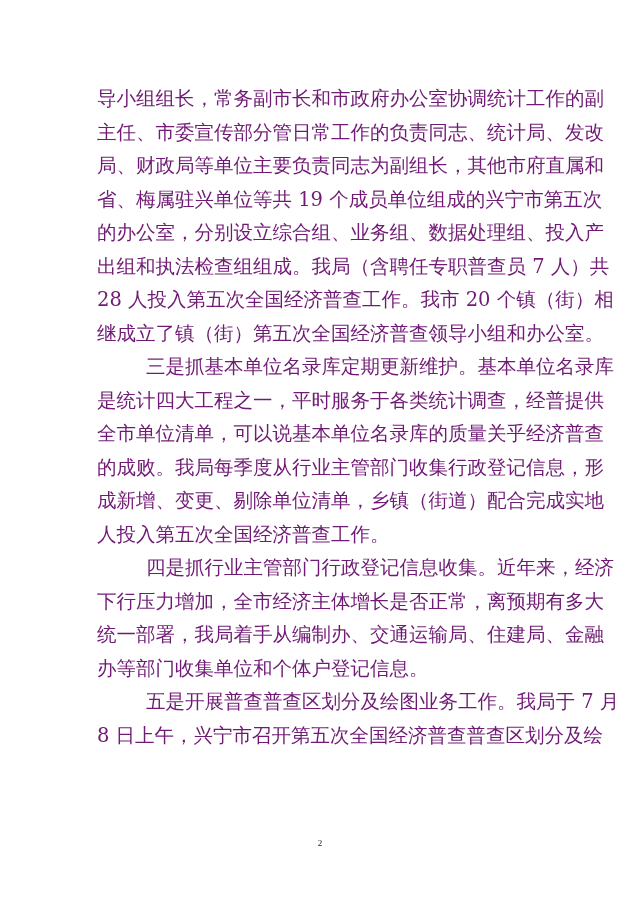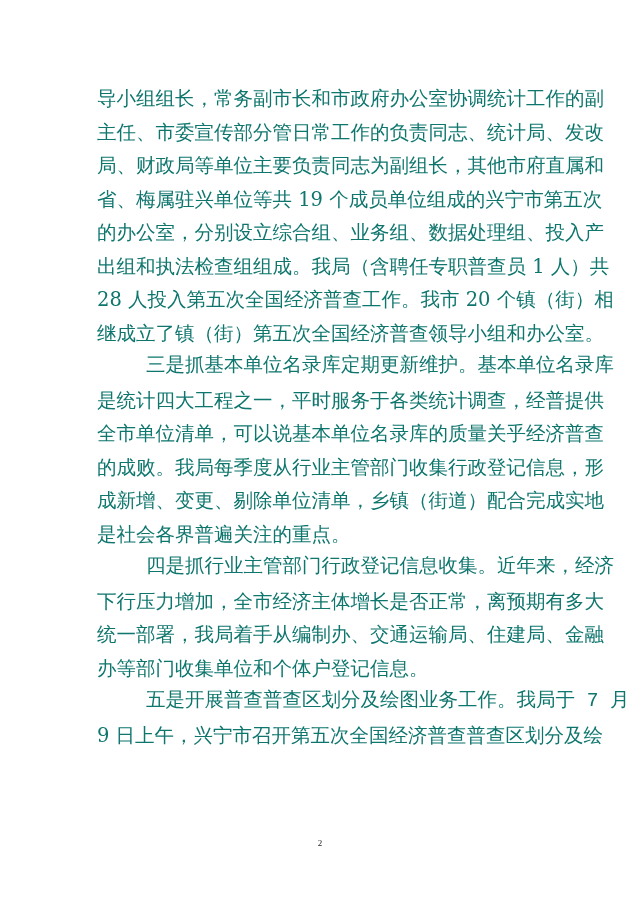--- a/index.html
+++ b/index.html
@@ -3,68 +3,68 @@
 <meta charset="utf-8">
 <style>
   html, body { margin: 0; padding: 0; background: #ffffff; }
   body { width: 640px; height: 905px; position: relative; overflow: hidden; }
   .page {
     position: absolute; left: 0; top: 0; width: 640px; height: 905px; background: #fff;
   }
   .body-text {
     position: absolute; left: 97px; top: 82px; width: 446px;
     font-family: "DejaVu Serif", "Liberation Serif", serif;
-    color: #0f766e;
+    color: #701a75;
   }
   .line {
     display: block; height: 33.5px; line-height: 33.5px;
     font-size: 19.5px; white-space: nowrap;
     text-align: justify; text-align-last: justify;
     letter-spacing: 0;
   }
   .line.last { text-align-last: left; }
-  .line.indent { padding-left: 49px; font-family: Liberation Mono, monospace; }
+  .line.indent { padding-left: 49px; }
   .page-number {
     position: absolute; left: 0; width: 640px; top: 838px; text-align: center;
     font-family: "Liberation Serif", serif; font-size: 9px; color: #222;
   }
 </style>
 </head>
 <body>
 
 <div class="page">
   <div class="body-text">
 
     <div>
       <span class="line">导小组组长，常务副市长和市政府办公室协调统计工作的副</span>
       <span class="line">主任、市委宣传部分管日常工作的负责同志、统计局、发改</span>
       <span class="line">局、财政局等单位主要负责同志为副组长，其他市府直属和</span>
       <span class="line">省、梅属驻兴单位等共 19 个成员单位组成的兴宁市第五次</span>
       <span class="line">的办公室，分别设立综合组、业务组、数据处理组、投入产</span>
-      <span class="line">出组和执法检查组组成。我局（含聘任专职普查员 1 人）共</span>
+      <span class="line">出组和执法检查组组成。我局（含聘任专职普查员 7 人）共</span>
       <span class="line">28 人投入第五次全国经济普查工作。我市 20 个镇（街）相</span>
       <span class="line">继成立了镇（街）第五次全国经济普查领导小组和办公室。</span>
     </div>
 
     <div>
       <span class="line indent">三是抓基本单位名录库定期更新维护。基本单位名录库</span>
       <span class="line">是统计四大工程之一，平时服务于各类统计调查，经普提供</span>
       <span class="line">全市单位清单，可以说基本单位名录库的质量关乎经济普查</span>
       <span class="line">的成败。我局每季度从行业主管部门收集行政登记信息，形</span>
       <span class="line">成新增、变更、剔除单位清单，乡镇（街道）配合完成实地</span>
-      <span class="line last">是社会各界普遍关注的重点。</span>
+      <span class="line last">人投入第五次全国经济普查工作。</span>
     </div>
 
     <div>
       <span class="line indent">四是抓行业主管部门行政登记信息收集。近年来，经济</span>
       <span class="line">下行压力增加，全市经济主体增长是否正常，离预期有多大</span>
       <span class="line">统一部署，我局着手从编制办、交通运输局、住建局、金融</span>
       <span class="line last">办等部门收集单位和个体户登记信息。</span>
     </div>
 
     <div>
       <span class="line indent">五是开展普查普查区划分及绘图业务工作。我局于 7 月</span>
-      <span class="line">9 日上午，兴宁市召开第五次全国经济普查普查区划分及绘</span>
+      <span class="line">8 日上午，兴宁市召开第五次全国经济普查普查区划分及绘</span>
     </div>
   </div>
 
   <div class="page-number">2</div>
 </div>
 
 </body></html>

